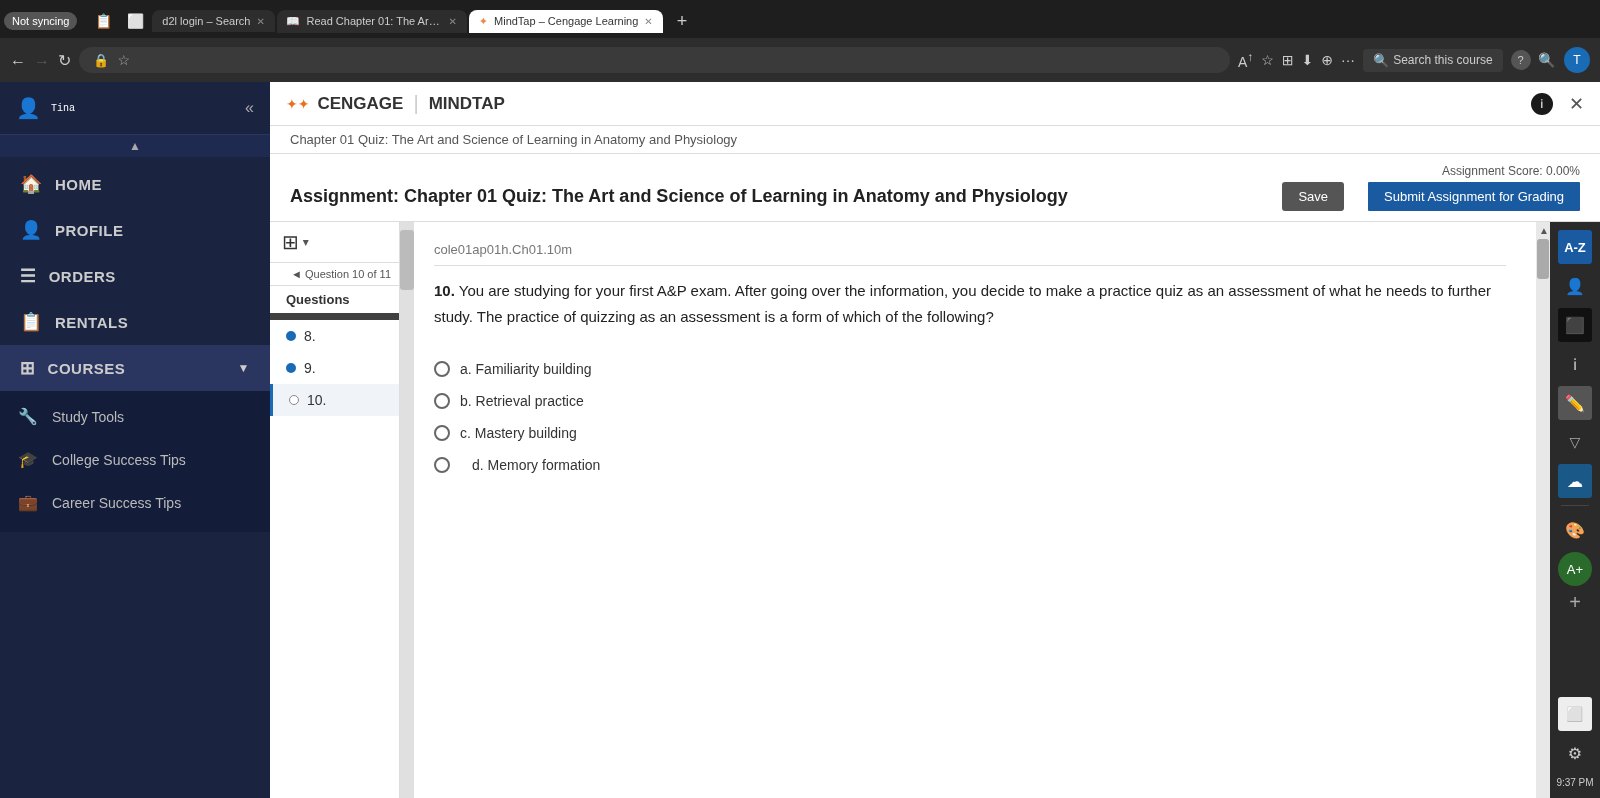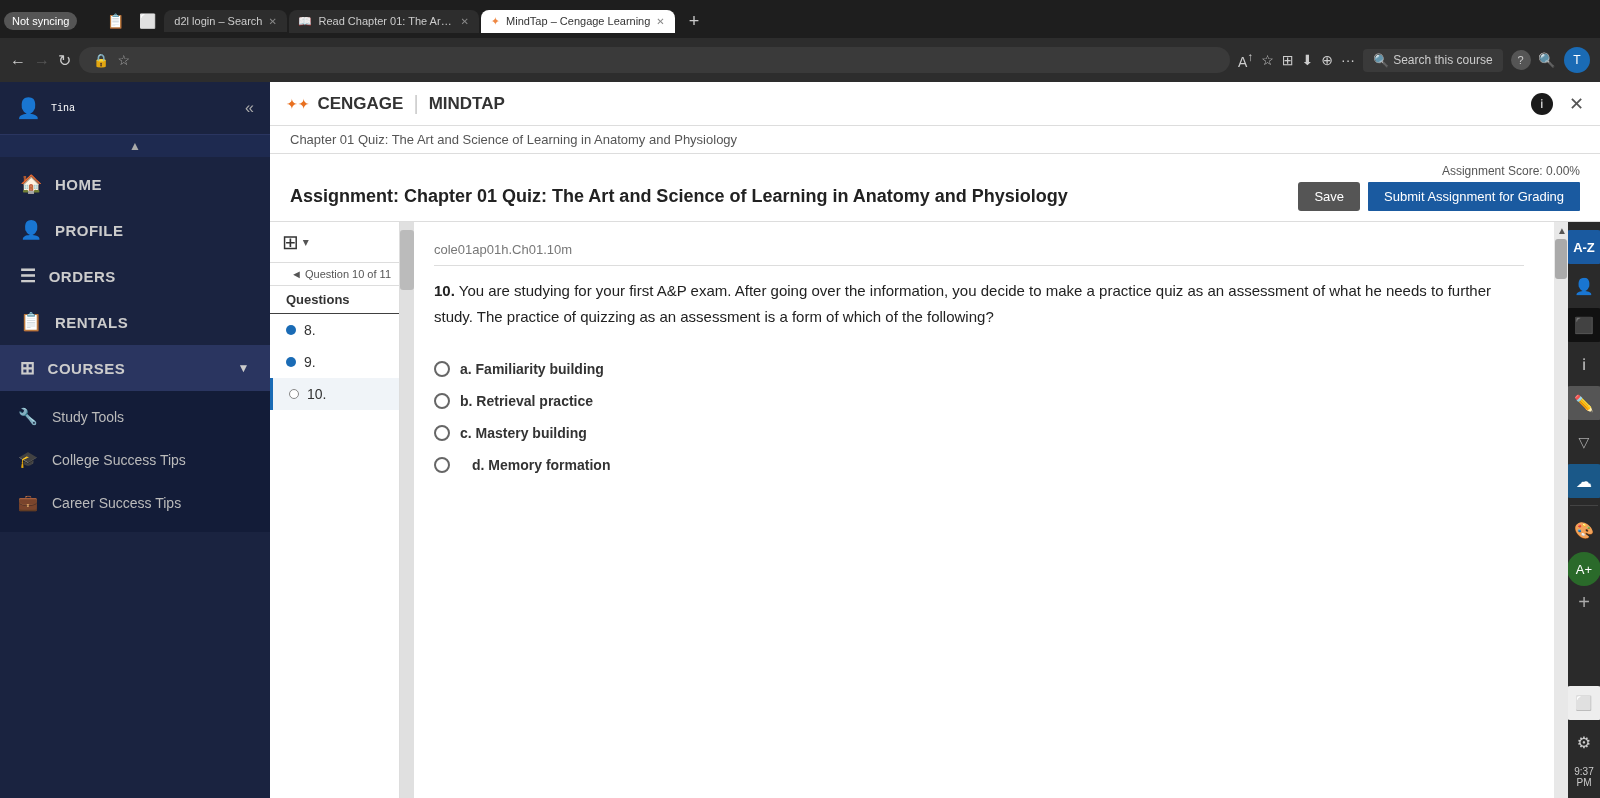--- a/index.html
+++ b/index.html
@@ -4,21 +4,21 @@
   <style>
     * { margin: 0; padding: 0; box-sizing: border-box; }
     body { width: 1600px; height: 798px; overflow: hidden; font-family: 'Segoe UI', Arial, sans-serif; background: #1a1a2e; }
   </style>
 </head>
 <body>
 
 <div>
 
   <div style="display:flex;align-items:center;background:#1e1e1e;padding:4px 4px 0 4px;height:38px;gap:2px;">
-    <div style="background:#555;color:#fff;font-size:11px;padding:3px 8px;border-radius:12px;white-space:nowrap;display:flex;align-items:center;gap:4px;margin-right:22px;">
+    <div style="background:#555;color:#fff;font-size:11px;padding:3px 8px;border-radius:12px;white-space:nowrap;display:flex;align-items:center;gap:4px;margin-right:10px;">
       <span>Not syncing</span>
     </div>
     <div style="color:#ccc;padding:0 6px;font-size:14px;">📋</div>
     <div style="color:#ccc;padding:0 6px;font-size:14px;">⬜</div>
 
     <div style="display:flex;align-items:center;background:#2d2d2d;border-radius:8px 8px 0 0;padding:5px 10px;font-size:11px;color:#ccc;gap:6px;max-width:180px;">
       <span style="overflow:hidden;text-overflow:ellipsis;white-space:nowrap;max-width:130px;">d2l login – Search</span>
       <span style="font-size:10px;color:#888;">✕</span>
     </div>
 
@@ -134,41 +134,41 @@
     <div style="background:#fff;padding:6px 20px;font-size:13px;color:#555;border-bottom:1px solid #ddd;">
       <span>Chapter 01 Quiz: The Art and Science of Learning in Anatomy and Physiology</span>
     </div>
 
     <div style="background:#fff;padding:10px 20px 10px;border-bottom:1px solid #ddd;">
       <div style="font-size:12px;color:#555;text-align:right;margin-bottom:4px;">
         <span>Assignment Score: 0.00%</span>
       </div>
       <div style="display:flex;align-items:center;justify-content:space-between;gap:16px;">
         <span style="font-size:18px;font-weight:800;color:#222;flex:1;line-height:1.3;">Assignment: Chapter 01 Quiz: The Art and Science of Learning in Anatomy and Physiology</span>
-        <div style="display:flex;gap:8px;align-items:center;flex-shrink:0;">
+        <div style="display:flex;gap:24px;align-items:center;flex-shrink:0;">
           <button style="background:#555;color:#fff;border:none;padding:7px 16px;font-size:13px;cursor:pointer;border-radius:3px;">Save</button>
           <button style="background:#1a5aa0;color:#fff;border:none;padding:7px 16px;font-size:13px;cursor:pointer;border-radius:1px;">Submit Assignment for Grading</button>
         </div>
       </div>
     </div>
 
     <div style="display:flex;flex:1;overflow:hidden;">
 
       <div style="width:130px;background:#fff;border-right:1px solid #ddd;display:flex;flex-direction:column;">
 
         <div style="display:flex;align-items:center;padding:8px 12px;border-bottom:1px solid #ddd;gap:4px;">
           <span style="font-size:20px;color:#333;cursor:pointer;">⊞</span>
           <span style="font-size:12px;color:#555;cursor:pointer;">▾</span>
         </div>
 
         <div style="display:flex;align-items:center;justify-content:flex-end;padding:5px 8px;font-size:11px;color:#555;border-bottom:1px solid #ddd;">
           <span>◄ Question 10 of 11</span>
         </div>
 
-        <div style="padding:6px 16px;font-size:13px;font-weight:600;color:#333;border-bottom:1px solid #404040;">
+        <div style="padding:6px 16px;font-size:13px;font-weight:600;color:#333;border-bottom:7px solid #404040;">
           Questions
         </div>
 
         <div style="flex:1;overflow-y:auto;">
           <div style="display:flex;align-items:center;gap:8px;padding:8px 16px;font-size:14px;color:#333;cursor:pointer;">
             <div style="width:10px;height:10px;border-radius:50%;background:#1a6bb5;flex-shrink:0;"></div>
             <span>8.</span>
           </div>
           <div style="display:flex;align-items:center;gap:8px;padding:8px 16px;font-size:14px;color:#333;cursor:pointer;">
             <div style="width:10px;height:10px;border-radius:50%;background:#1a6bb5;flex-shrink:0;"></div>
@@ -186,21 +186,21 @@
       </div>
 
       <div style="flex:1;background:#fff;padding:20px 30px 20px 20px;overflow-y:auto;">
         <div style="font-size:13px;color:#777;margin-bottom:12px;border-bottom:1px solid #ddd;padding-bottom:8px;">
           <span>cole01ap01h.Ch01.10m</span>
         </div>
         <p style="font-size:15px;color:#222;line-height:1.7;margin-bottom:24px;">
           <span style="font-weight:bold;">10.</span>
           <span>You are studying for your first A&amp;P exam. After going over the information, you decide to make a practice quiz as an assessment of what he needs to further study. The practice of quizzing as an assessment is a form of which of the following?</span>
         </p>
-        <ul style="list-style:none;padding:0;font-weight:bold;">
+        <ul style="list-style:none;padding:0;">
           <li style="display:flex;align-items:center;gap:10px;padding:8px 0;font-size:14px;color:#333;cursor:pointer;">
             <div style="width:16px;height:16px;border-radius:50%;border:2px solid #666;flex-shrink:0;background:#fff;"></div>
             <span>a. Familiarity building</span>
           </li>
           <li style="display:flex;align-items:center;gap:10px;padding:8px 0;font-size:14px;color:#333;cursor:pointer;">
             <div style="width:16px;height:16px;border-radius:50%;border:2px solid #666;flex-shrink:0;background:#fff;"></div>
             <span>b. Retrieval practice</span>
           </li>
           <li style="display:flex;align-items:center;gap:10px;padding:8px 0;font-size:14px;color:#333;cursor:pointer;">
             <div style="width:16px;height:16px;border-radius:50%;border:2px solid #666;flex-shrink:0;background:#fff;"></div>
@@ -211,21 +211,21 @@
             <span>d. Memory formation</span>
           </li>
         </ul>
       </div>
 
       <div style="width:14px;background:#e8e8e8;position:relative;flex-shrink:0;">
         <div style="text-align:center;font-size:10px;color:#555;padding:3px;cursor:pointer;">▲</div>
         <div style="width:12px;height:40px;background:#aaa;margin:0 1px;border-radius:3px;cursor:pointer;"></div>
       </div>
 
-      <div style="width:32px;background:#2a2a2a;display:flex;flex-direction:column;align-items:center;padding:8px 0;gap:5px;">
+      <div style="width:50px;background:#2a2a2a;display:flex;flex-direction:column;align-items:center;padding:8px 0;gap:5px;">
         <div style="width:34px;height:34px;display:flex;align-items:center;justify-content:center;background:#1a5aa0;color:#fff;font-size:13px;cursor:pointer;border-radius:3px;font-weight:700;">A-Z</div>
         <div style="width:34px;height:34px;display:flex;align-items:center;justify-content:center;color:#ccc;font-size:16px;cursor:pointer;border-radius:3px;">👤</div>
         <div style="width:34px;height:34px;display:flex;align-items:center;justify-content:center;background:#111;color:#ccc;font-size:16px;cursor:pointer;border-radius:3px;">⬛</div>
         <div style="width:34px;height:34px;display:flex;align-items:center;justify-content:center;color:#ccc;font-size:16px;cursor:pointer;border-radius:3px;">ℹ</div>
         <div style="width:34px;height:34px;display:flex;align-items:center;justify-content:center;background:#555;color:#fff;font-size:16px;cursor:pointer;border-radius:3px;">✏️</div>
         <div style="width:34px;height:34px;display:flex;align-items:center;justify-content:center;color:#aaa;font-size:14px;cursor:pointer;">▽</div>
         <div style="width:34px;height:34px;display:flex;align-items:center;justify-content:center;background:#1a5888;color:#fff;font-size:16px;cursor:pointer;border-radius:3px;">☁</div>
         <div style="width:28px;height:1px;background:#444;margin:2px 0;"></div>
         <div style="width:34px;height:34px;display:flex;align-items:center;justify-content:center;color:#ccc;font-size:16px;cursor:pointer;border-radius:3px;">🎨</div>
         <div style="width:34px;height:34px;display:flex;align-items:center;justify-content:center;background:#2a6a2a;color:#fff;font-size:13px;cursor:pointer;border-radius:50%;">A+</div>

